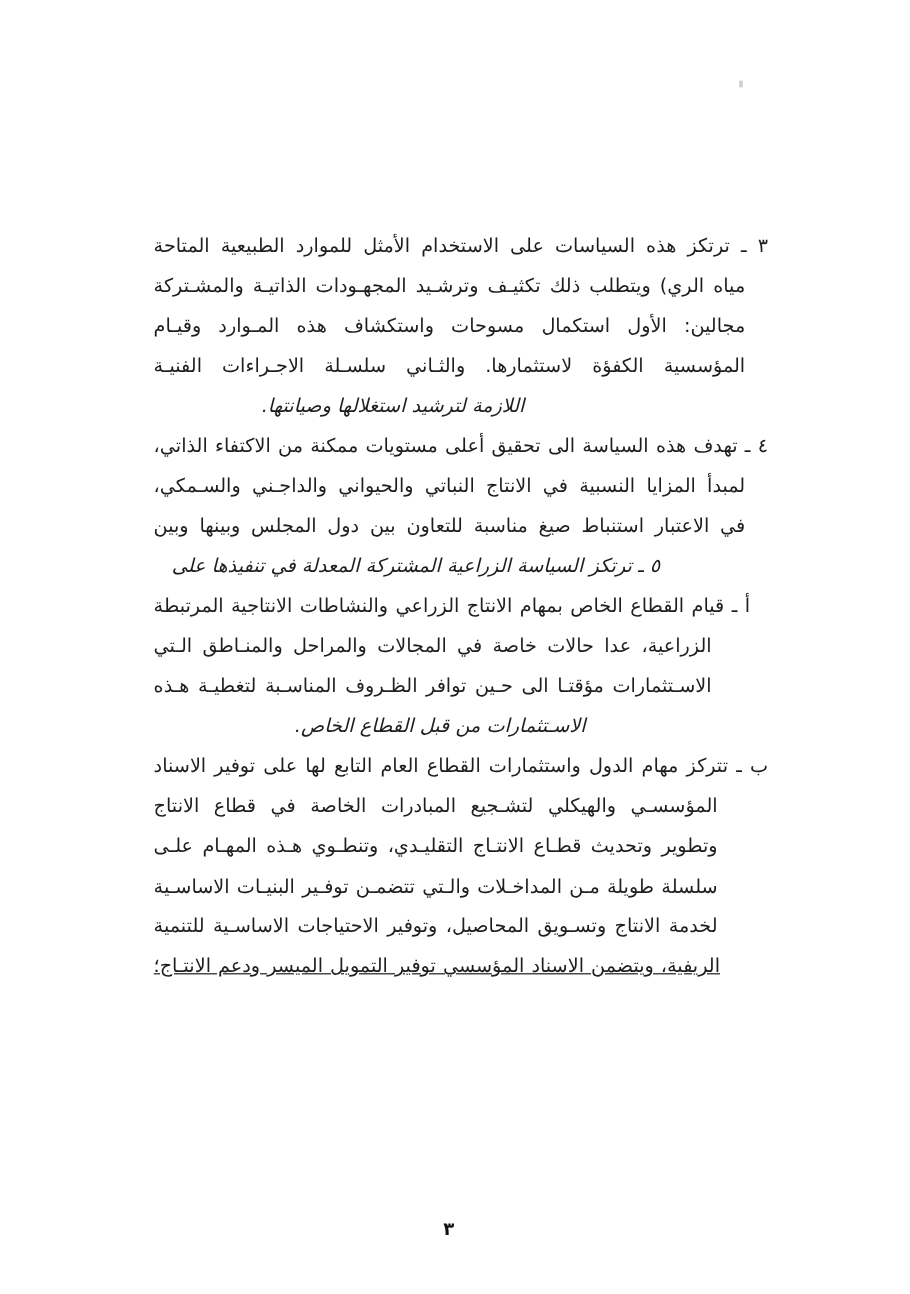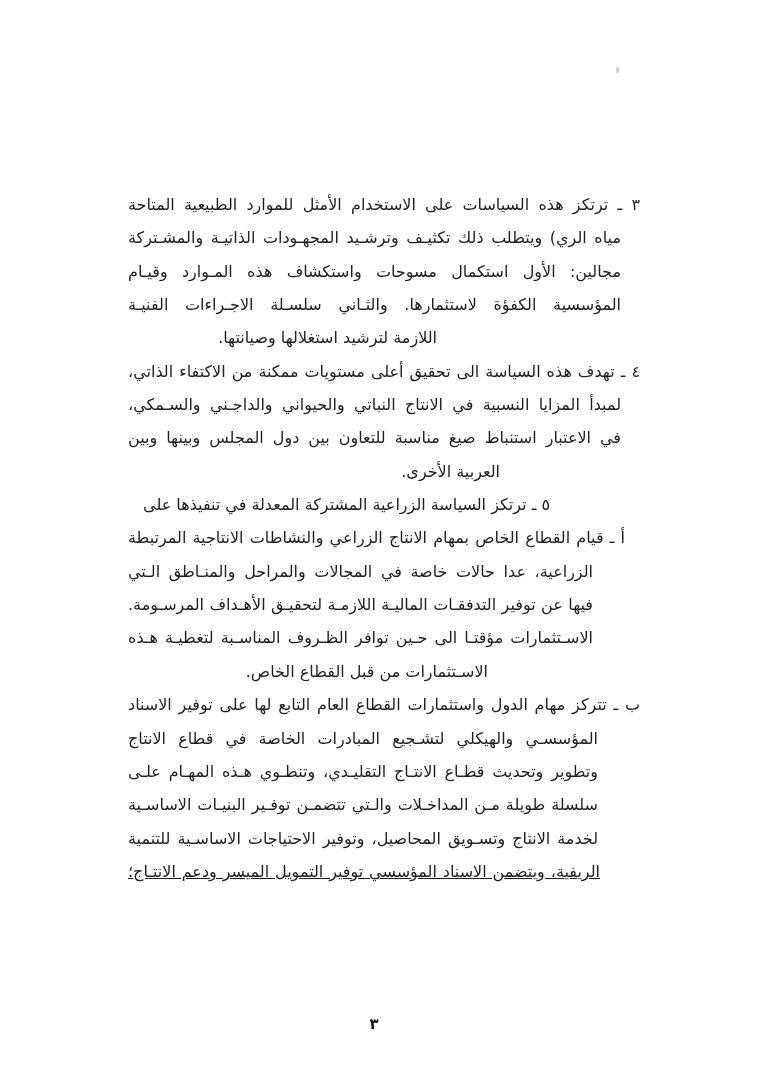--- a/index.html
+++ b/index.html
@@ -27,21 +27,21 @@
     height: 33.35px;
     line-height: 33.35px;
     font-size: 16px;
     overflow: hidden;
     direction: rtl;
     unicode-bidi: embed;
   }
   
   .j  { text-align: justify; text-align-last: justify; }
   
-  .r  { text-align: right; }
+  .r  { text-align: right; font-style: italic; }
   
   .pr15  { padding-right: 15px;  }
   .pr19  { padding-right: 19px;  }
   .pr40  { padding-right: 40px; text-decoration: underline;  }
   .pr42  { padding-right: 42px;  }
   .pr47  { padding-right: 47px;  }
   .pr48  { padding-right: 48px;  }
   .pr90  { padding-right: 90px;  }
   .pr140 { padding-right: 140px; }
   .pr152 { padding-right: 152px; }
@@ -81,31 +81,29 @@
       <div class="ln j pr19">مياه الري) ويتطلب ذلك تكثيـف وترشـيد المجهـودات الذاتيـة والمشـتركة في</div>
       <div class="ln j pr19">مجالين: الأول استكمال مسوحات واستكشاف هذه المـوارد وقيـام الترتيبـات</div>
       <div class="ln j pr19">المؤسسية الكفؤة لاستثمارها. والثـاني سلسـلة الاجـراءات الفنيـة والتنظيمية</div>
       <div class="ln r pr203">اللازمة لترشيد استغلالها وصيانتها.</div>
     </section>
 
     <section>
       <div class="ln j">٤ ـ تهدف هذه السياسة الى تحقيق أعلى مستويات ممكنة من الاكتفاء الذاتي، وفقا</div>
       <div class="ln j pr19">لمبدأ المزايا النسبية في الانتاج النباتي والحيواني والداجـني والسـمكي، وتـأخذ</div>
       <div class="ln j pr19">في الاعتبار استنباط صيغ مناسبة للتعاون بين دول المجلس وبينها وبين الأقطار</div>
-      <div class="ln r pr140">العربية الأخرى.</div>
     </section>
 
     <section>
       <div class="ln r pr90">٥ ـ ترتكز السياسة الزراعية المشتركة المعدلة في تنفيذها على مايلي:</div>
     </section>
 
     <section>
       <div class="ln j pr15">أ ـ قيام القطاع الخاص بمهام الانتاج الزراعي والنشاطات الانتاجية المرتبطة</div>
       <div class="ln j pr47">الزراعية، عدا حالات خاصة في المجالات والمراحل والمنـاطق الـتي يعجـز</div>
-      <div class="ln j pr47">فيها عن توفير التدفقـات الماليـة اللازمـة لتحقيـق الأهـداف المرسـومة.</div>
       <div class="ln j pr47">الاسـتثمارات مؤقتـا الى حـين توافر الظـروف المناسـبة لتغطيـة هـذه</div>
       <div class="ln r pr152">الاسـتثمارات من قبل القطاع الخاص.</div>
     </section>
 
     <section>
       <div class="ln j">ب ـ تتركز مهام الدول واستثمارات القطاع العام التابع لها على توفير الاسناد</div>
       <div class="ln j pr42">المؤسسـي والهيكلي لتشـجيع المبادرات الخاصة في قطاع الانتاج الحديـث</div>
       <div class="ln j pr42">وتطوير وتحديث قطـاع الانتـاج التقليـدي، وتنطـوي هـذه المهـام علـى</div>
       <div class="ln j pr42">سلسلة طويلة مـن المداخـلات والـتي تتضمـن توفـير البنيـات الاساسـية</div>
       <div class="ln j pr42">لخدمة الانتاج وتسـويق المحاصيل، وتوفير الاحتياجات الاساسـية للتنمية</div>

